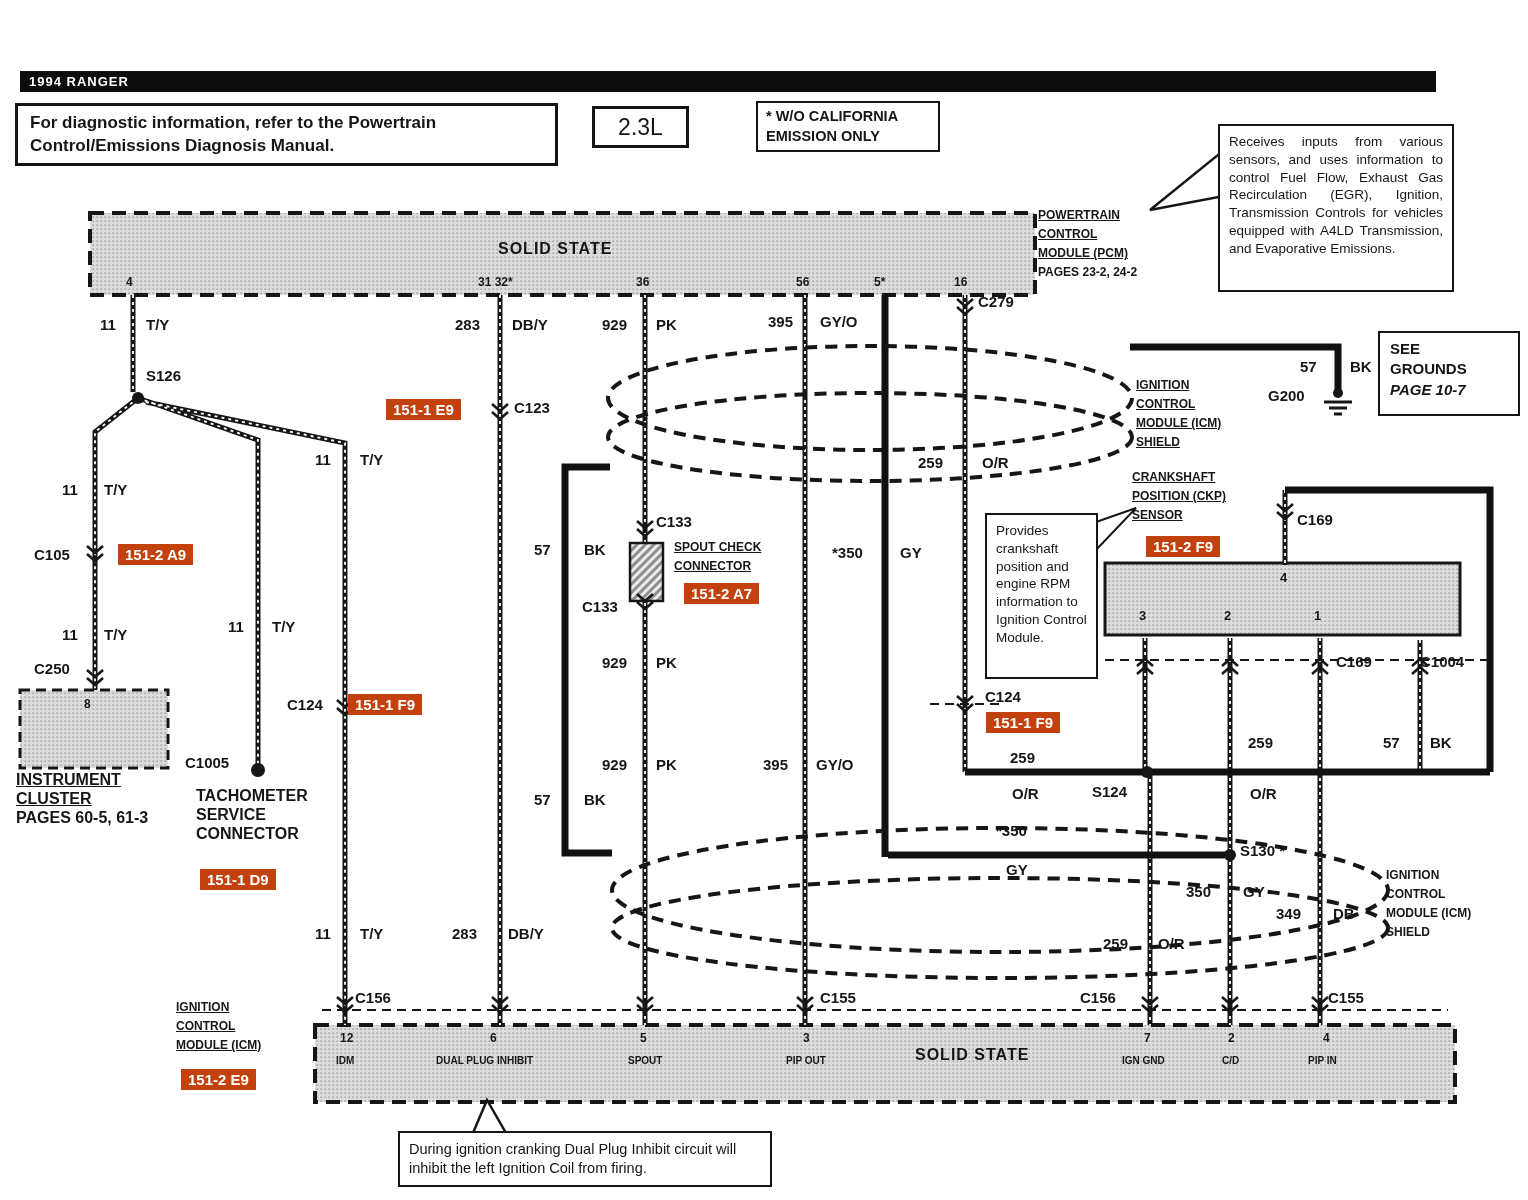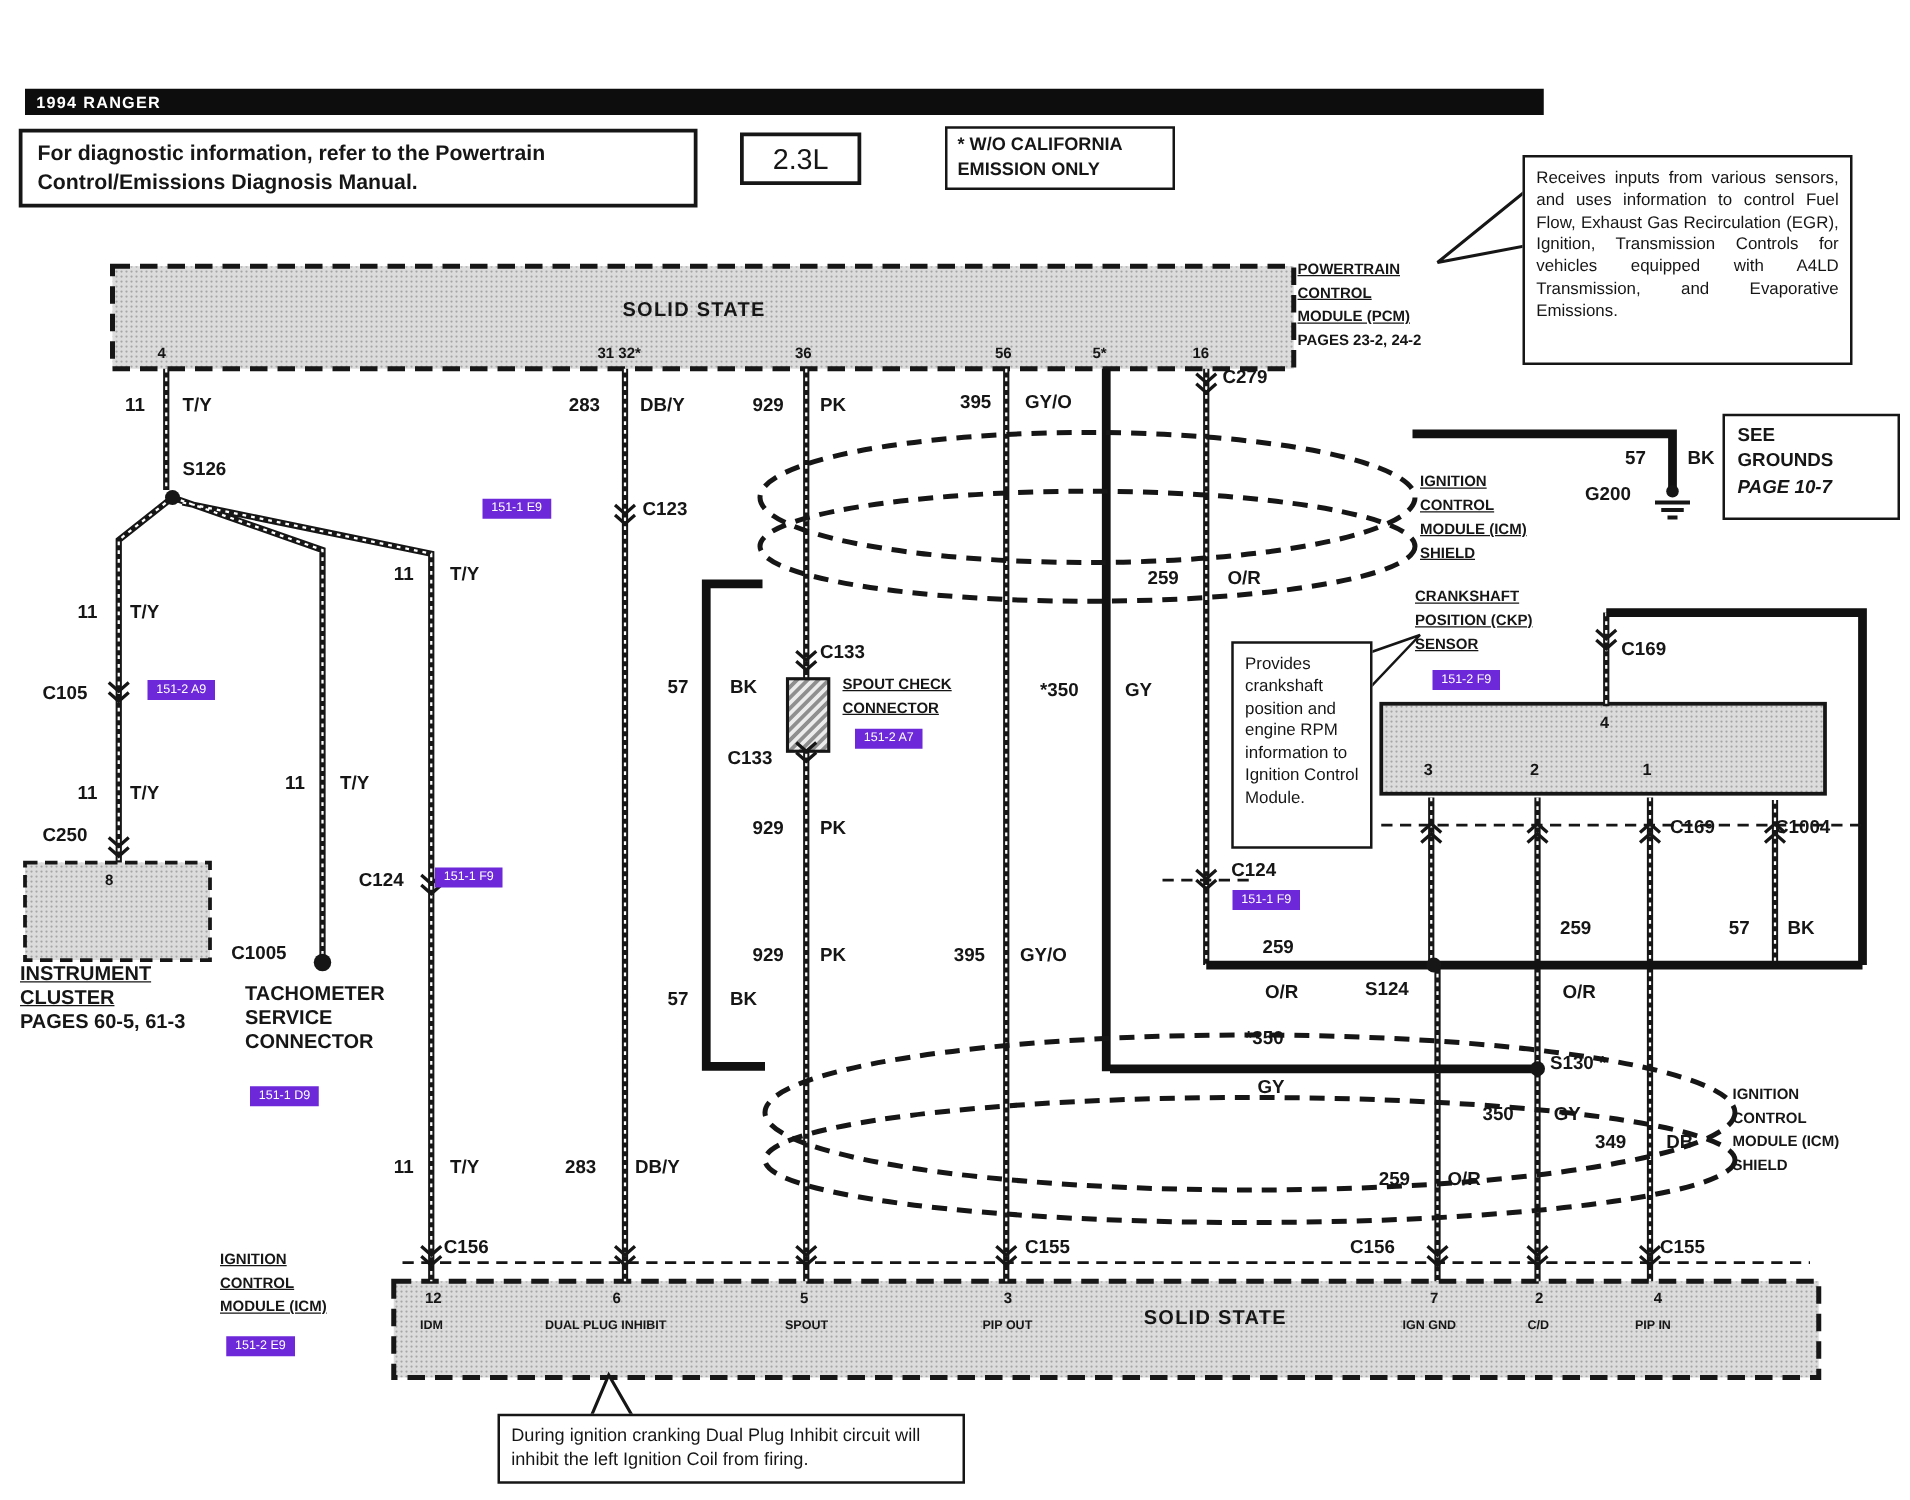--- a/index.html
+++ b/index.html
@@ -10,26 +10,26 @@
   .w{stroke:#161616;stroke-width:5;fill:none;}
   .wo{stroke:#fff;stroke-width:1.8;fill:none;stroke-dasharray:3 4;}
   .tk{stroke:#111;stroke-width:7;fill:none;}
   .dsh{stroke:#161616;stroke-width:2.2;stroke-dasharray:9 6;fill:none;}
   .ell{stroke:#161616;stroke-width:4;stroke-dasharray:12 8;fill:none;}
   .chev{stroke:#161616;stroke-width:2.6;fill:none;}
   .gndbars{stroke:#161616;stroke-width:3.2;fill:none;}
   .jdot{fill:#161616;}
 
   .page-title{position:absolute;left:22px;top:10px;font-weight:bold;font-size:44px;letter-spacing:2px;white-space:pre;}
-  .model-bar{position:absolute;left:20px;top:71px;width:1215px;height:21px;background:#0d0d0d;color:#fff;
+  .model-bar{position:absolute;left:20px;top:71px;width:1416px;height:21px;background:#0d0d0d;color:#fff;
              font-weight:bold;font-size:13px;line-height:21px;padding-left:9px;box-sizing:border-box;letter-spacing:1px;}
 
   .wl{position:absolute;font-weight:bold;font-size:15px;line-height:1;white-space:nowrap;}
   .cl{position:absolute;font-weight:bold;font-size:15px;line-height:1;white-space:nowrap;}
-  .tag{position:absolute;background:#6d28d9;color:#fff;font-weight:normal;font-size:10px;line-height:1;
+  .tag{position:absolute;background:#c2410c;color:#fff;font-weight:bold;font-size:15px;line-height:1;
        padding:3px 7px;white-space:nowrap;}
   .pin{position:absolute;font-weight:bold;font-size:12px;line-height:1;white-space:nowrap;}
   .pname{position:absolute;font-weight:bold;font-size:10px;line-height:1;white-space:nowrap;}
   .ss{position:absolute;font-weight:bold;font-size:16px;letter-spacing:1px;white-space:nowrap;}
 
   .hdr{position:absolute;font-weight:bold;font-size:12px;line-height:19px;white-space:nowrap;}
   .hdr span{display:block;}
   .hdr.u span{text-decoration:underline;}
   .hdr span.it{text-decoration:none;text-align:center;}
 
@@ -99,21 +99,21 @@
   </svg>
 
   <div class="model-bar">1994 RANGER</div>
 
   <div class="notebox diag" style="left:15px;top:103px;width:543px;height:63px;border-width:3px">For diagnostic information, refer to the Powertrain Control/Emissions Diagnosis Manual.</div>
   <div class="notebox engine" style="left:592px;top:106px;width:97px;height:42px;border-width:3px">2.3L</div>
   <div class="notebox emis" style="left:756px;top:101px;width:184px;height:51px">
     <div>* W/O CALIFORNIA</div>
     <div>EMISSION ONLY</div>
   </div>
-  <div class="notebox nb-text" style="left:1218px;top:124px;width:264px;height:168px;border-width:2px">Receives inputs from various sensors, and uses information to control Fuel Flow, Exhaust Gas Recirculation (EGR), Ignition, Transmission Controls for vehicles equipped with A4LD Transmission, and Evaporative Emissions.</div>
+  <div class="notebox nb-text" style="left:1218px;top:124px;width:236px;height:168px;border-width:2px">Receives inputs from various sensors, and uses information to control Fuel Flow, Exhaust Gas Recirculation (EGR), Ignition, Transmission Controls for vehicles equipped with A4LD Transmission, and Evaporative Emissions.</div>
   <div class="notebox nb-text" style="left:985px;top:513px;width:113px;height:166px;border-width:2px;text-align:left">Provides crankshaft position and engine RPM information to Ignition Control Module.</div>
   <div class="notebox grounds" style="left:1378px;top:331px;width:142px;height:85px">
     <div>SEE</div>
     <div>GROUNDS</div>
     <div class="it">PAGE 10-7</div>
   </div>
   <div class="notebox nb-text" style="left:398px;top:1131px;width:374px;height:56px;text-align:left;font-size:14.5px">During ignition cranking Dual Plug Inhibit circuit will inhibit the left Ignition Coil from firing.</div>
 
   <div class="ss" style="left:498px;top:240px">SOLID STATE</div>
   <div class="pin" style="left:126px;top:276px">4</div>

